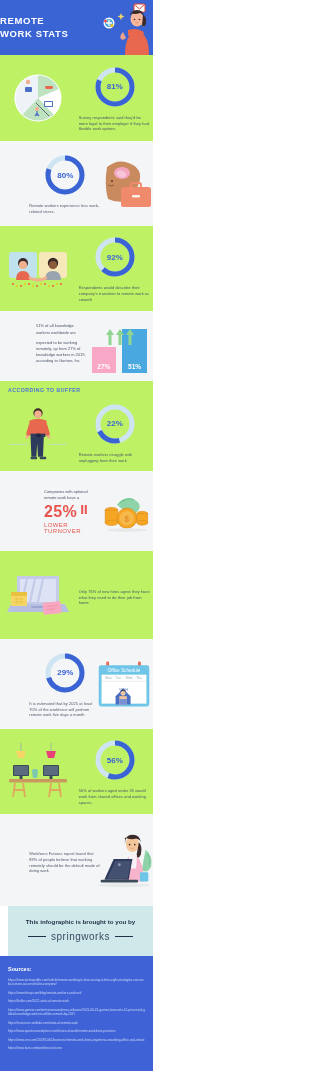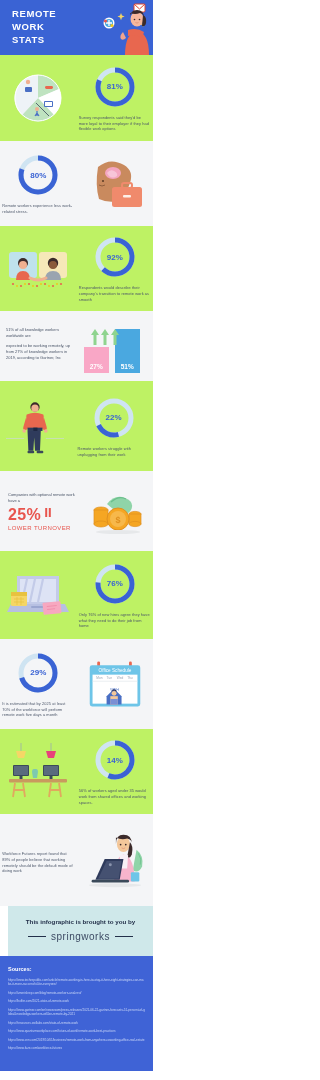--- a/index.html
+++ b/index.html
@@ -20,35 +20,34 @@
     overflow:hidden;
     display:flex;
     align-items:center;
   }
   .header-title {
     color:#ffffff;
     font-size:9.5px;
     font-weight:bold;
     letter-spacing:.6px;
     line-height:1.35;
-    padding-left:12px;
     width:78px;
     text-transform:uppercase;
   }
   .hero { position:absolute; right:2px; top:0; width:72px; height:55px; }
 
   
   .sec {
     position:relative;
     overflow:hidden;
     display:flex;
     align-items:center;
   }
   .sec.white { background:#bef264;justify-content:flex-end; }
-  .sec.grey  { background:#f4f5f7; }
+  .sec.grey  { background:#f4f5f7;padding-left:36px; }
 
   .half { width:50%; position:relative; display:flex; flex-direction:column;
           align-items:center; justify-content:center; padding:4px; }
 
   .donut-wrap { position:relative; width:46px; height:46px; }
   .donut-wrap svg { display:block; }
   .donut-label {
     position:absolute; inset:0; display:flex; align-items:center;
     justify-content:center; font-size:8px; font-weight:bold; color:#3a63d4;
   }
@@ -241,21 +240,21 @@
           </svg>
         <svg width="8" height="16" viewBox="0 0 8 16">
             <path d="M4 0 L8 6 H5.5 V16 H2.5 V6 H0 Z" fill="#8fd48f"></path>
           </svg>
       </div>
       <div class="bar pink">27%</div>
       <div class="bar blue">51%</div>
     </div>
   </div>
 
-  <div class="sec white" style="height:90px; flex-direction:row; align-items:stretch;">
+  <div class="sec white" style="height:90px; flex-direction:column; align-items:stretch;">
     <div class="buffer-head">ACCORDING TO BUFFER</div>
     <div style="display:flex; flex:1; align-items:center;">
       <div class="half">
         <svg class="illus" viewBox="0 0 70 70">
           <circle cx="35" cy="12" r="5.6" fill="#3b2a2a"></circle>
           <circle cx="35" cy="13.5" r="4.4" fill="#f0b090"></circle>
           <path d="M25 21 q10-4 20 0 l2 17 h-24z" fill="#e8674f"></path>
           <path d="M25 22 l-4 14 q-1 4 2 4 l3 -1 -2 -16z" fill="#e8674f"></path>
           <path d="M45 22 l4 14 q1 4 -2 4 l-3 -1 2 -16z" fill="#e8674f"></path>
           <circle cx="22" cy="41" r="2.2" fill="#f0b090"></circle>
@@ -324,27 +323,20 @@
         <rect x="8" y="26" width="16" height="4" fill="#e8c23f"></rect>
         <g stroke="#e8c23f" stroke-width=".7">
           <path d="M11 33h10 M11 36h10"></path>
             <path d="M14 31v8 M18 31v8"></path>
         </g>
         <rect x="40" y="36" width="18" height="12" rx="1" fill="#f7a8c0" transform="rotate(-6 49 42)"></rect>
         <path d="M44 40h10 M44 43h8" stroke="#f08aa8" stroke-width=".8" transform="rotate(-6 49 42)"></path>
       </svg>
     </div>
     <div class="half">
-      <div class="donut-wrap">
-        <svg viewBox="0 0 46 46">
-          <circle cx="23" cy="23" r="17" fill="none" stroke="#cfe4f2" stroke-width="5"></circle>
-          <circle cx="23" cy="23" r="17" fill="none" stroke="#3a63d4" stroke-width="5" stroke-dasharray="81.2 112.1" transform="rotate(-90 23 23)"></circle>
-        </svg>
-        <div class="donut-label">76%</div>
-      </div>
       <div class="blurb">Only 76% of new hires agree they have what they need to do their job from home</div>
     </div>
   </div>
 
   <div class="sec grey" style="height:90px">
     <div class="half">
       <div class="donut-wrap">
         <svg viewBox="0 0 46 46">
           <circle cx="23" cy="23" r="17" fill="none" stroke="#cfe4f2" stroke-width="5"></circle>
           <circle cx="23" cy="23" r="17" fill="none" stroke="#3a63d4" stroke-width="5" stroke-dasharray="74.8 118.5" transform="rotate(-90 23 23)"></circle>
@@ -395,21 +387,21 @@
         <path d="M12 40 l-2 14 M20 40 l2 14 M10 47 h12" stroke="#e0a95e" stroke-width="1.8"></path>
         <path d="M48 40 l-2 14 M56 40 l2 14 M46 47 h12" stroke="#e0a95e" stroke-width="1.8"></path>
       </svg>
     </div>
     <div class="half">
       <div class="donut-wrap">
         <svg viewBox="0 0 46 46">
           <circle cx="23" cy="23" r="17" fill="none" stroke="#cfe4f2" stroke-width="5"></circle>
           <circle cx="23" cy="23" r="17" fill="none" stroke="#3a63d4" stroke-width="5" stroke-dasharray="59.8 133.5" transform="rotate(-90 23 23)"></circle>
         </svg>
-        <div class="donut-label">14%</div>
+        <div class="donut-label">56%</div>
       </div>
       <div class="blurb">56% of workers aged under 35 would work from shared offices and working spaces.</div>
     </div>
   </div>
 
   <div class="sec grey" style="height:92px">
     <div class="half">
       <div class="blurb">Workforce Futures report found that 89% of people believe that working remotely should be the default mode of doing work</div>
     </div>
     <div class="half">

